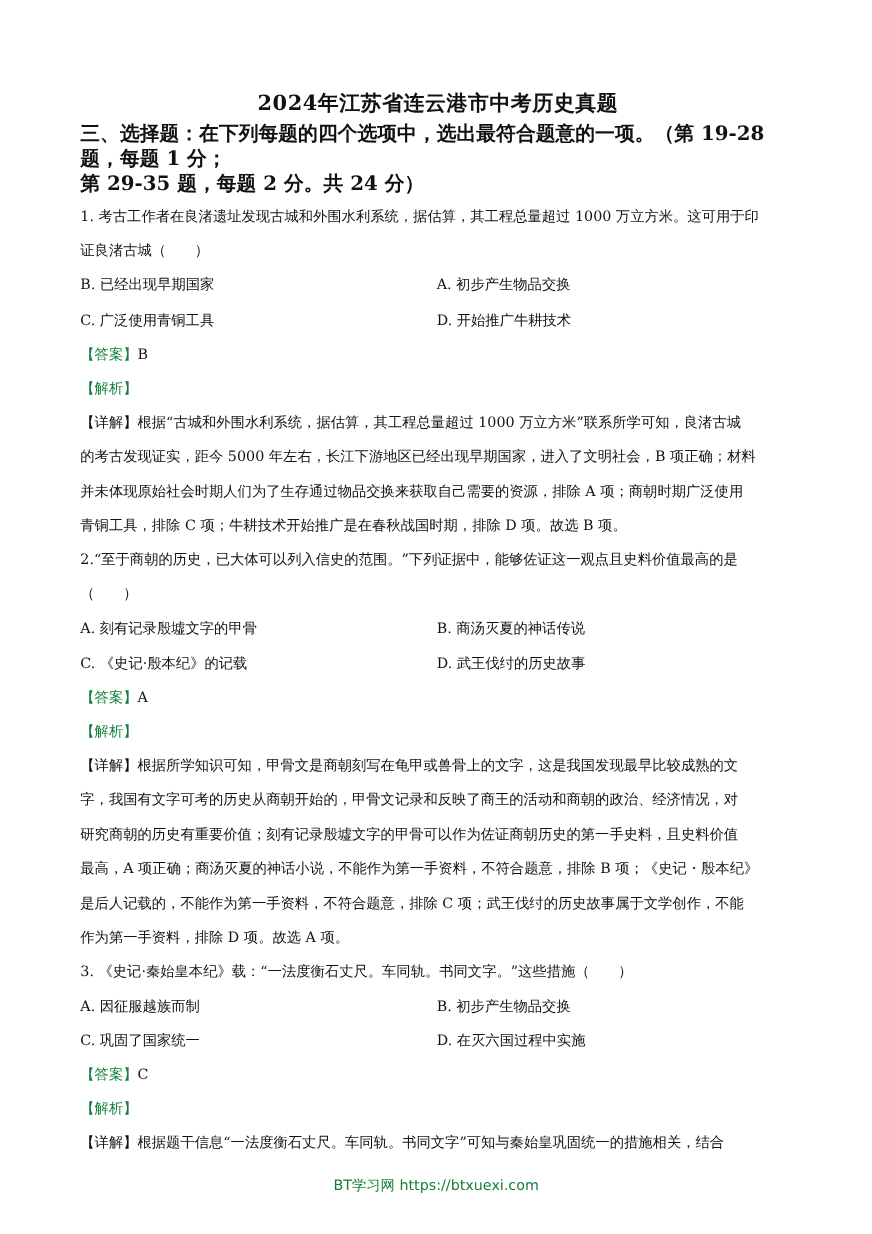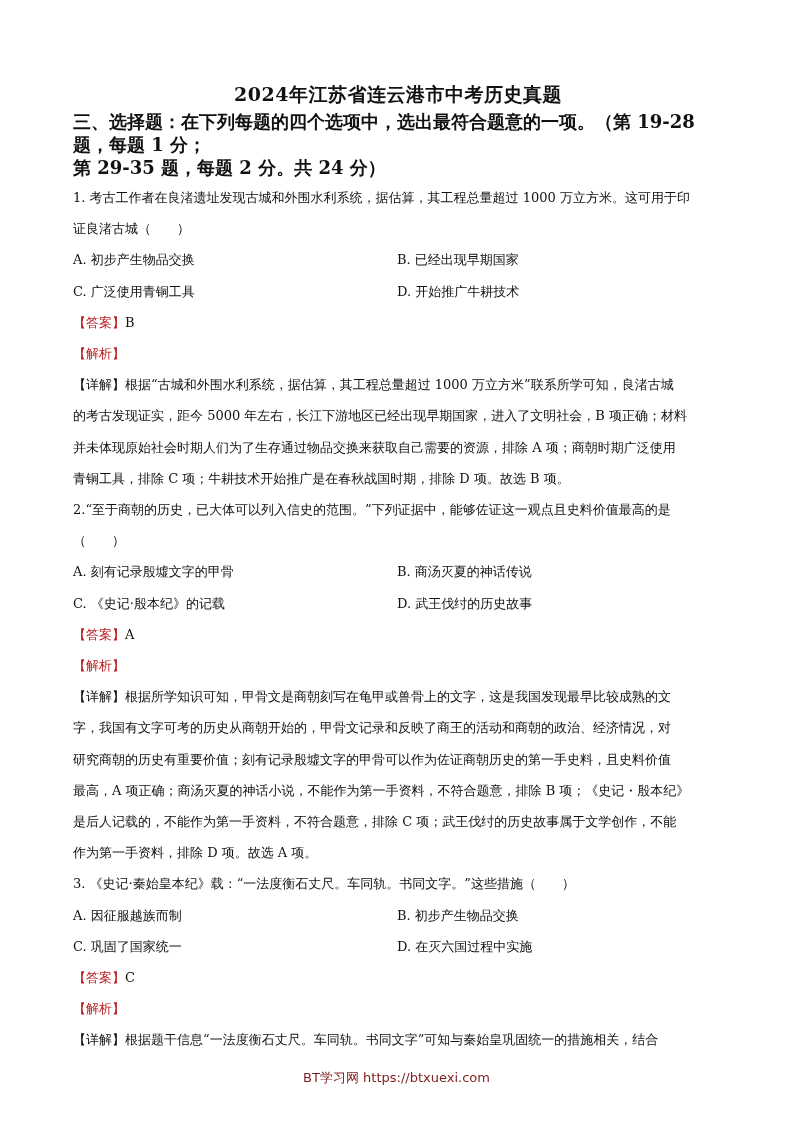--- a/index.html
+++ b/index.html
@@ -4,40 +4,40 @@
   <style>
     html, body { margin: 0; padding: 0; background: #ffffff; }
     body { width: 793px; height: 1122px; position: relative; overflow: hidden;
            font-family: "DejaVu Serif", "Liberation Serif", serif; color: #111; }
     .page { position: absolute; left: 73px; top: 80px; width: 650px; }
     .title { text-align: center; font-weight: bold; font-size: 19px; line-height: 28px; margin: 0 0 2px 0; letter-spacing: 0.5px; }
     .section { font-weight: bold; font-size: 18px; line-height: 23px; margin: 0 0 3px 0; }
     .line { font-size: 13px; line-height: 31.2px; margin: 0; white-space: nowrap; }
     .opts { display: flex; font-size: 13px; line-height: 31.2px; }
     .opt { width: 324px; }
-    .blue { color: #b91c1c; }
+    .blue { color: #15803d; }
     .footer { position: absolute; left: 0; right: 0; top: 1069px; text-align: center;
-              font-family: "DejaVu Sans", sans-serif; font-size: 13px; color: #7f1d1d; }
+              font-family: "DejaVu Sans", sans-serif; font-size: 13px; color: #15803d; }
   </style>
 </head>
 <body>
 
 <div class="page">
   <div class="title">2024年江苏省连云港市中考历史真题</div>
   <div class="section">
     <div>三、选择题：在下列每题的四个选项中，选出最符合题意的一项。（第 19-28 题，每题 1 分；</div>
     <div>第 29-35 题，每题 2 分。共 24 分）</div>
   </div>
 
   <div>
     <p class="line">1. 考古工作者在良渚遗址发现古城和外围水利系统，据估算，其工程总量超过 1000 万立方米。这可用于印</p>
     <p class="line">证良渚古城（　　）</p>
     <div class="opts">
+      <span class="opt">B. 已经出现早期国家</span>
       <span class="opt">A. 初步产生物品交换</span>
-      <span class="opt">B. 已经出现早期国家</span>
     </div>
     <div class="opts">
       <span class="opt">C. 广泛使用青铜工具</span>
       <span class="opt">D. 开始推广牛耕技术</span>
     </div>
     <p class="line"><span class="blue">【<span>答案</span>】</span><span>B</span></p>
     <p class="line blue">【<span>解析</span>】</p>
     <p class="line"><span>【详解】</span><span>根据“古城和外围水利系统，据估算，其工程总量超过 1000 万立方米”联系所学可知，良渚古城</span></p>
     <p class="line">的考古发现证实，距今 5000 年左右，长江下游地区已经出现早期国家，进入了文明社会，B 项正确；材料</p>
     <p class="line">并未体现原始社会时期人们为了生存通过物品交换来获取自己需要的资源，排除 A 项；商朝时期广泛使用</p>

